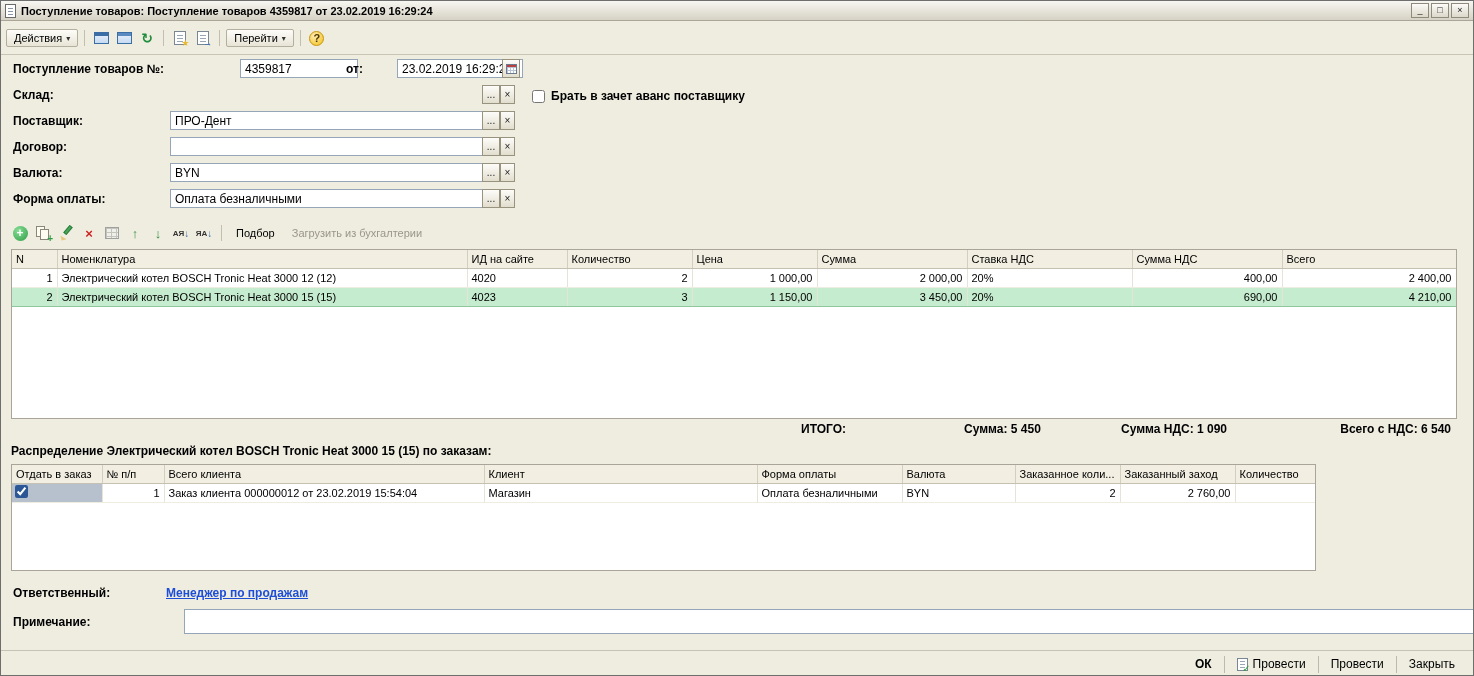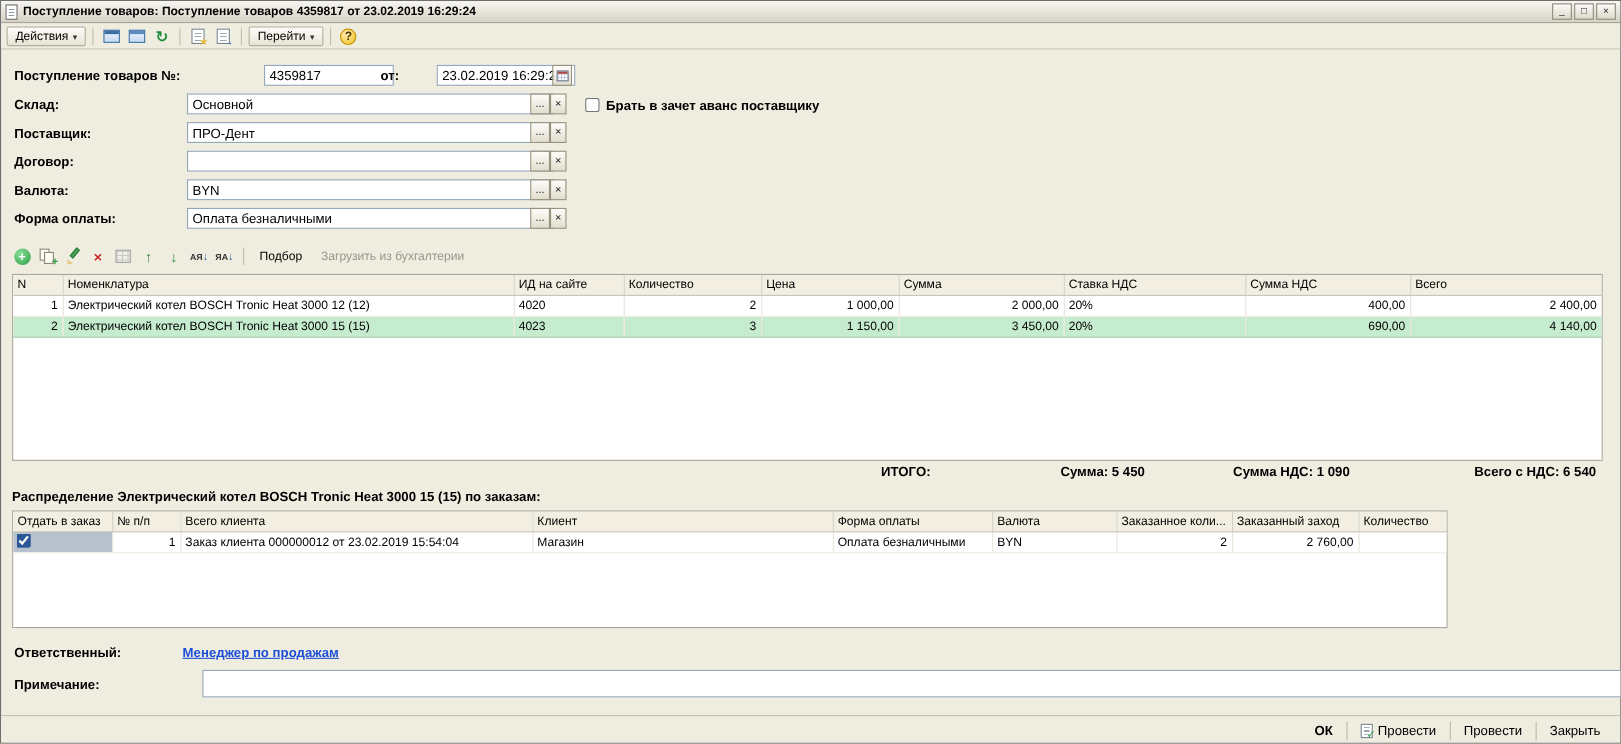--- a/index.html
+++ b/index.html
@@ -13,21 +13,21 @@
     display:flex; align-items:center; padding:0 4px; gap:5px; }
   .doc-icon { width:11px; height:14px; background:#fff; border:1px solid #6A6A6A; position:relative; flex:0 0 auto; }
   .doc-icon::before { content:""; position:absolute; left:2px; right:2px; top:3px; height:8px;
     background:repeating-linear-gradient(#8A96A4 0 1px, transparent 1px 3px); }
   .titlebar .title { font-size:11px; font-weight:bold; color:#000; white-space:nowrap; flex:1 1 auto; overflow:hidden; }
   .win-controls { display:flex; gap:2px; }
   .win-btn { width:18px; height:15px; border:1px solid #8E8A7E; background:linear-gradient(#FCFBF8,#DCD8CA);
     font-size:9px; line-height:12px; text-align:center; color:#222; cursor:default; }
 
   
-  .toolbar { position:absolute; left:0; top:21px; right:0; height:23px; display:flex; align-items:center;
+  .toolbar { position:absolute; left:0; top:21px; right:0; height:33px; display:flex; align-items:center;
     padding:0 5px; gap:3px; border-bottom:1px solid #C9C5B6; background:#EFEDE0; }
   .tb-button { display:inline-flex; align-items:center; gap:4px; font-size:11px; color:#000;
     padding:2px 7px; border:1px solid #B3AF9F; border-radius:2px; background:linear-gradient(#FDFCF9,#E8E4D6); }
   .tb-arrow { font-size:8px; color:#333; }
   .tb-sep { width:1px; height:16px; background:#C2BEB0; margin:0 3px; }
   .tb-ico { width:20px; height:20px; display:inline-flex; align-items:center; justify-content:center;
     border:1px solid transparent; border-radius:2px; }
   .ico-panel { width:15px; height:12px; border:1px solid #3A6EA5; background:linear-gradient(#EAF2FC,#C6DAF2); position:relative; }
   .ico-panel .bar { position:absolute; left:0; right:0; top:0; height:3px; background:#3A6EA5; }
   .glyph-refresh { font-size:14px; font-weight:bold; color:#1F8E3C; line-height:1; }
@@ -165,21 +165,20 @@
 
   <span class="flabel" style="left:12px; top:61px;">Поступление товаров №:</span>
   <input class="finput" style="left: 218px; top: 58px; width: 118px;" value="4359817">
   <span class="flabel" style="left:345px; top:61px;">от:</span>
   <input class="finput" style="left: 375px; top: 58px; width: 126px;" value="23.02.2019 16:29:24">
   <span class="fbtn" style="left:501px; top:58px;">
       <span class="ico-cal"></span>
     </span>
 
   <span class="flabel" style="left:12px; top:87px;">Склад:</span>
-  <input class="finput" style="left: 148px; top: 84px; width: 333px;" value="Основной">
   <span class="fbtn" style="left:481px; top:84px;">...</span>
   <span class="fbtn" style="left:499px; top:84px; width:15px;">×</span>
 
   <span class="cb-box" style="left:531px; top:88px;">
     <input type="checkbox" style="">
   </span>
   <span class="flabel" style="left:550px; top:88px;">Брать в зачет аванс поставщику</span>
 
   <span class="flabel" style="left:12px; top:113px;">Поставщик:</span>
   <input class="finput" style="left: 148px; top: 110px; width: 333px;" value="ПРО-Дент">
@@ -287,21 +286,21 @@
         </tr>
         <tr class="row-selected">
           <td class="num">2</td>
           <td>Электрический котел BOSCH Tronic Heat 3000 15 (15)</td>
           <td>4023</td>
           <td class="num">3</td>
           <td class="num">1 150,00</td>
           <td class="num">3 450,00</td>
           <td>20%</td>
           <td class="num">690,00</td>
-          <td class="num">4 140,00</td>
+          <td class="num">4 210,00</td>
         </tr>
       </tbody>
     </table>
   </div>
 
   <span class="totals-text" style="left:800px; top:421px;">ИТОГО:</span>
   <span class="totals-text" style="left:963px; top:421px;">Сумма: 5 450</span>
   <span class="totals-text" style="left:1120px; top:421px;">Сумма НДС: 1 090</span>
   <span class="totals-text" style="right:22px; top:421px;">Всего с НДС: 6 540</span>
 

